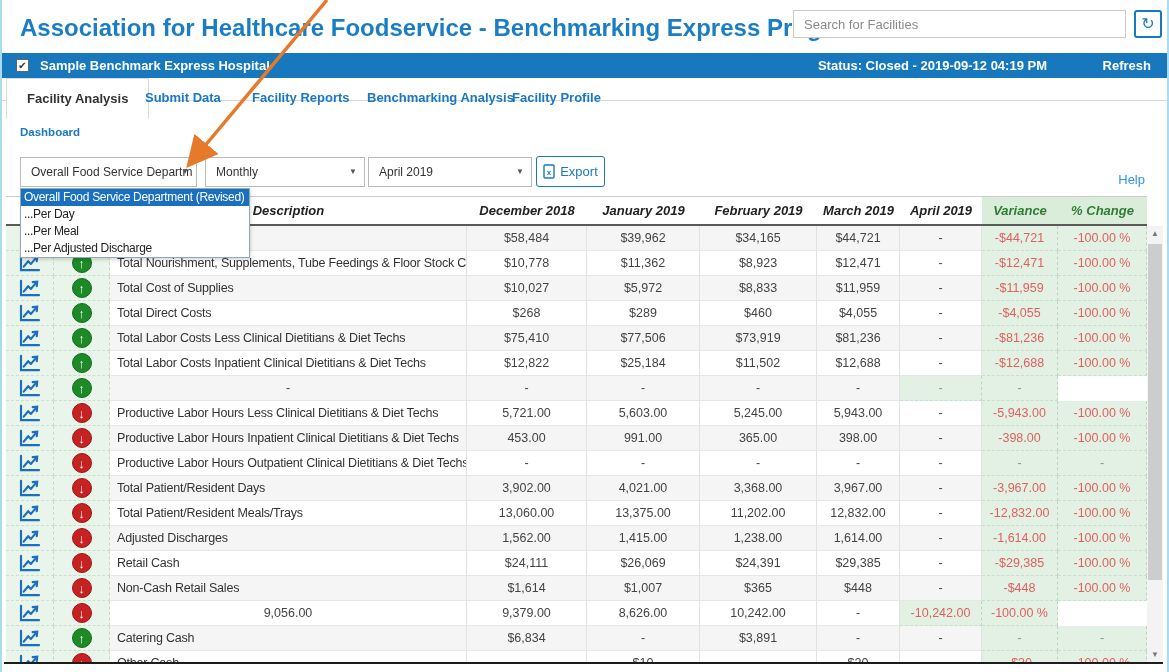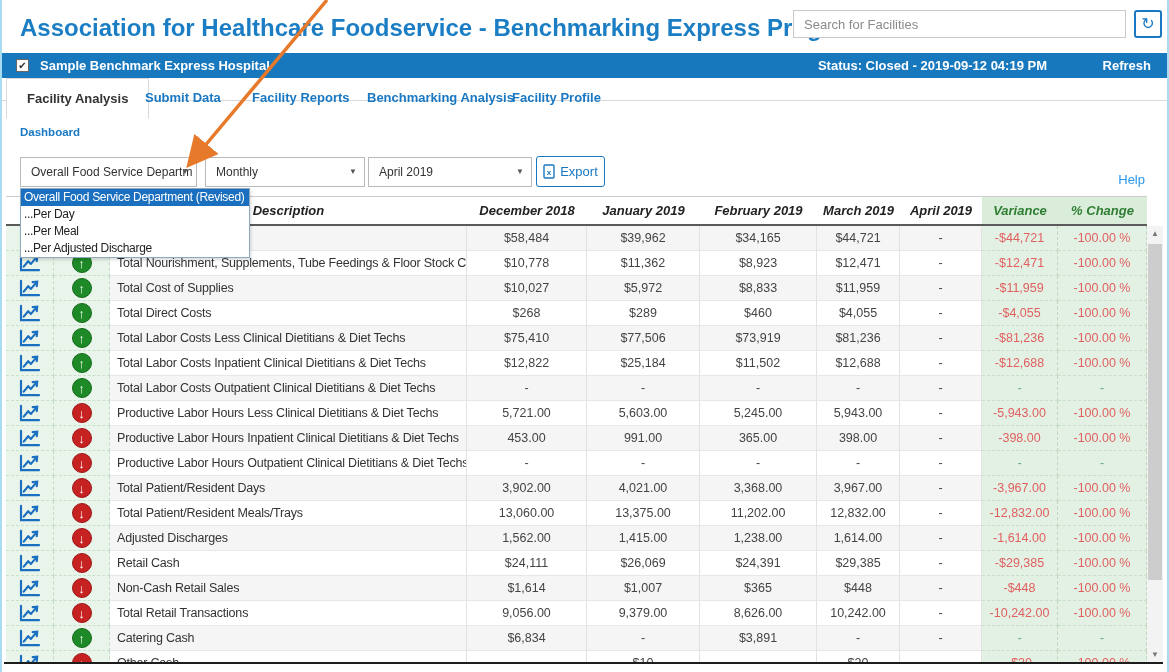--- a/index.html
+++ b/index.html
@@ -268,21 +268,20 @@
               <svg width="22" height="18" viewBox="0 0 24 20">
                 <path d="M2 2 V18 H22" fill="none" stroke="#1a6fc0" stroke-width="2.4" stroke-linecap="round"></path>
                 <path d="M5 14 L10 8 L13 11 L19 4" fill="none" stroke="#1a6fc0" stroke-width="2.4" stroke-linecap="round" stroke-linejoin="round"></path>
                 <path d="M15 3.5 L20 3 L19.5 8" fill="none" stroke="#1a6fc0" stroke-width="2.4" stroke-linecap="round"></path>
               </svg>
             </span>
           </div>
           <div class="cell iconcol">
             <div class="trend-circle trend-up">↑</div>
           </div>
-          <div class="cell desc">Total Labor Costs Outpatient Clinical Dietitians &amp; Diet Techs</div>
           <div class="cell">-</div>
           <div class="cell">-</div>
           <div class="cell">-</div>
           <div class="cell">-</div>
           <div class="cell">-</div>
           <div class="cell greencol dash">-</div>
           <div class="cell greencol dash">-</div>
         </div>
         <div class="trow row">
           <div class="cell iconcol">
@@ -466,21 +465,20 @@
               <svg width="22" height="18" viewBox="0 0 24 20">
                 <path d="M2 2 V18 H22" fill="none" stroke="#1a6fc0" stroke-width="2.4" stroke-linecap="round"></path>
                 <path d="M5 14 L10 8 L13 11 L19 4" fill="none" stroke="#1a6fc0" stroke-width="2.4" stroke-linecap="round" stroke-linejoin="round"></path>
                 <path d="M15 3.5 L20 3 L19.5 8" fill="none" stroke="#1a6fc0" stroke-width="2.4" stroke-linecap="round"></path>
               </svg>
             </span>
           </div>
           <div class="cell iconcol">
             <div class="trend-circle trend-down">↓</div>
           </div>
-          <div class="cell desc">Total Retail Transactions</div>
           <div class="cell">9,056.00</div>
           <div class="cell">9,379.00</div>
           <div class="cell">8,626.00</div>
           <div class="cell">10,242.00</div>
           <div class="cell">-</div>
           <div class="cell greencol">-10,242.00</div>
           <div class="cell greencol">-100.00 %</div>
         </div>
         <div class="trow row alt">
           <div class="cell iconcol">

